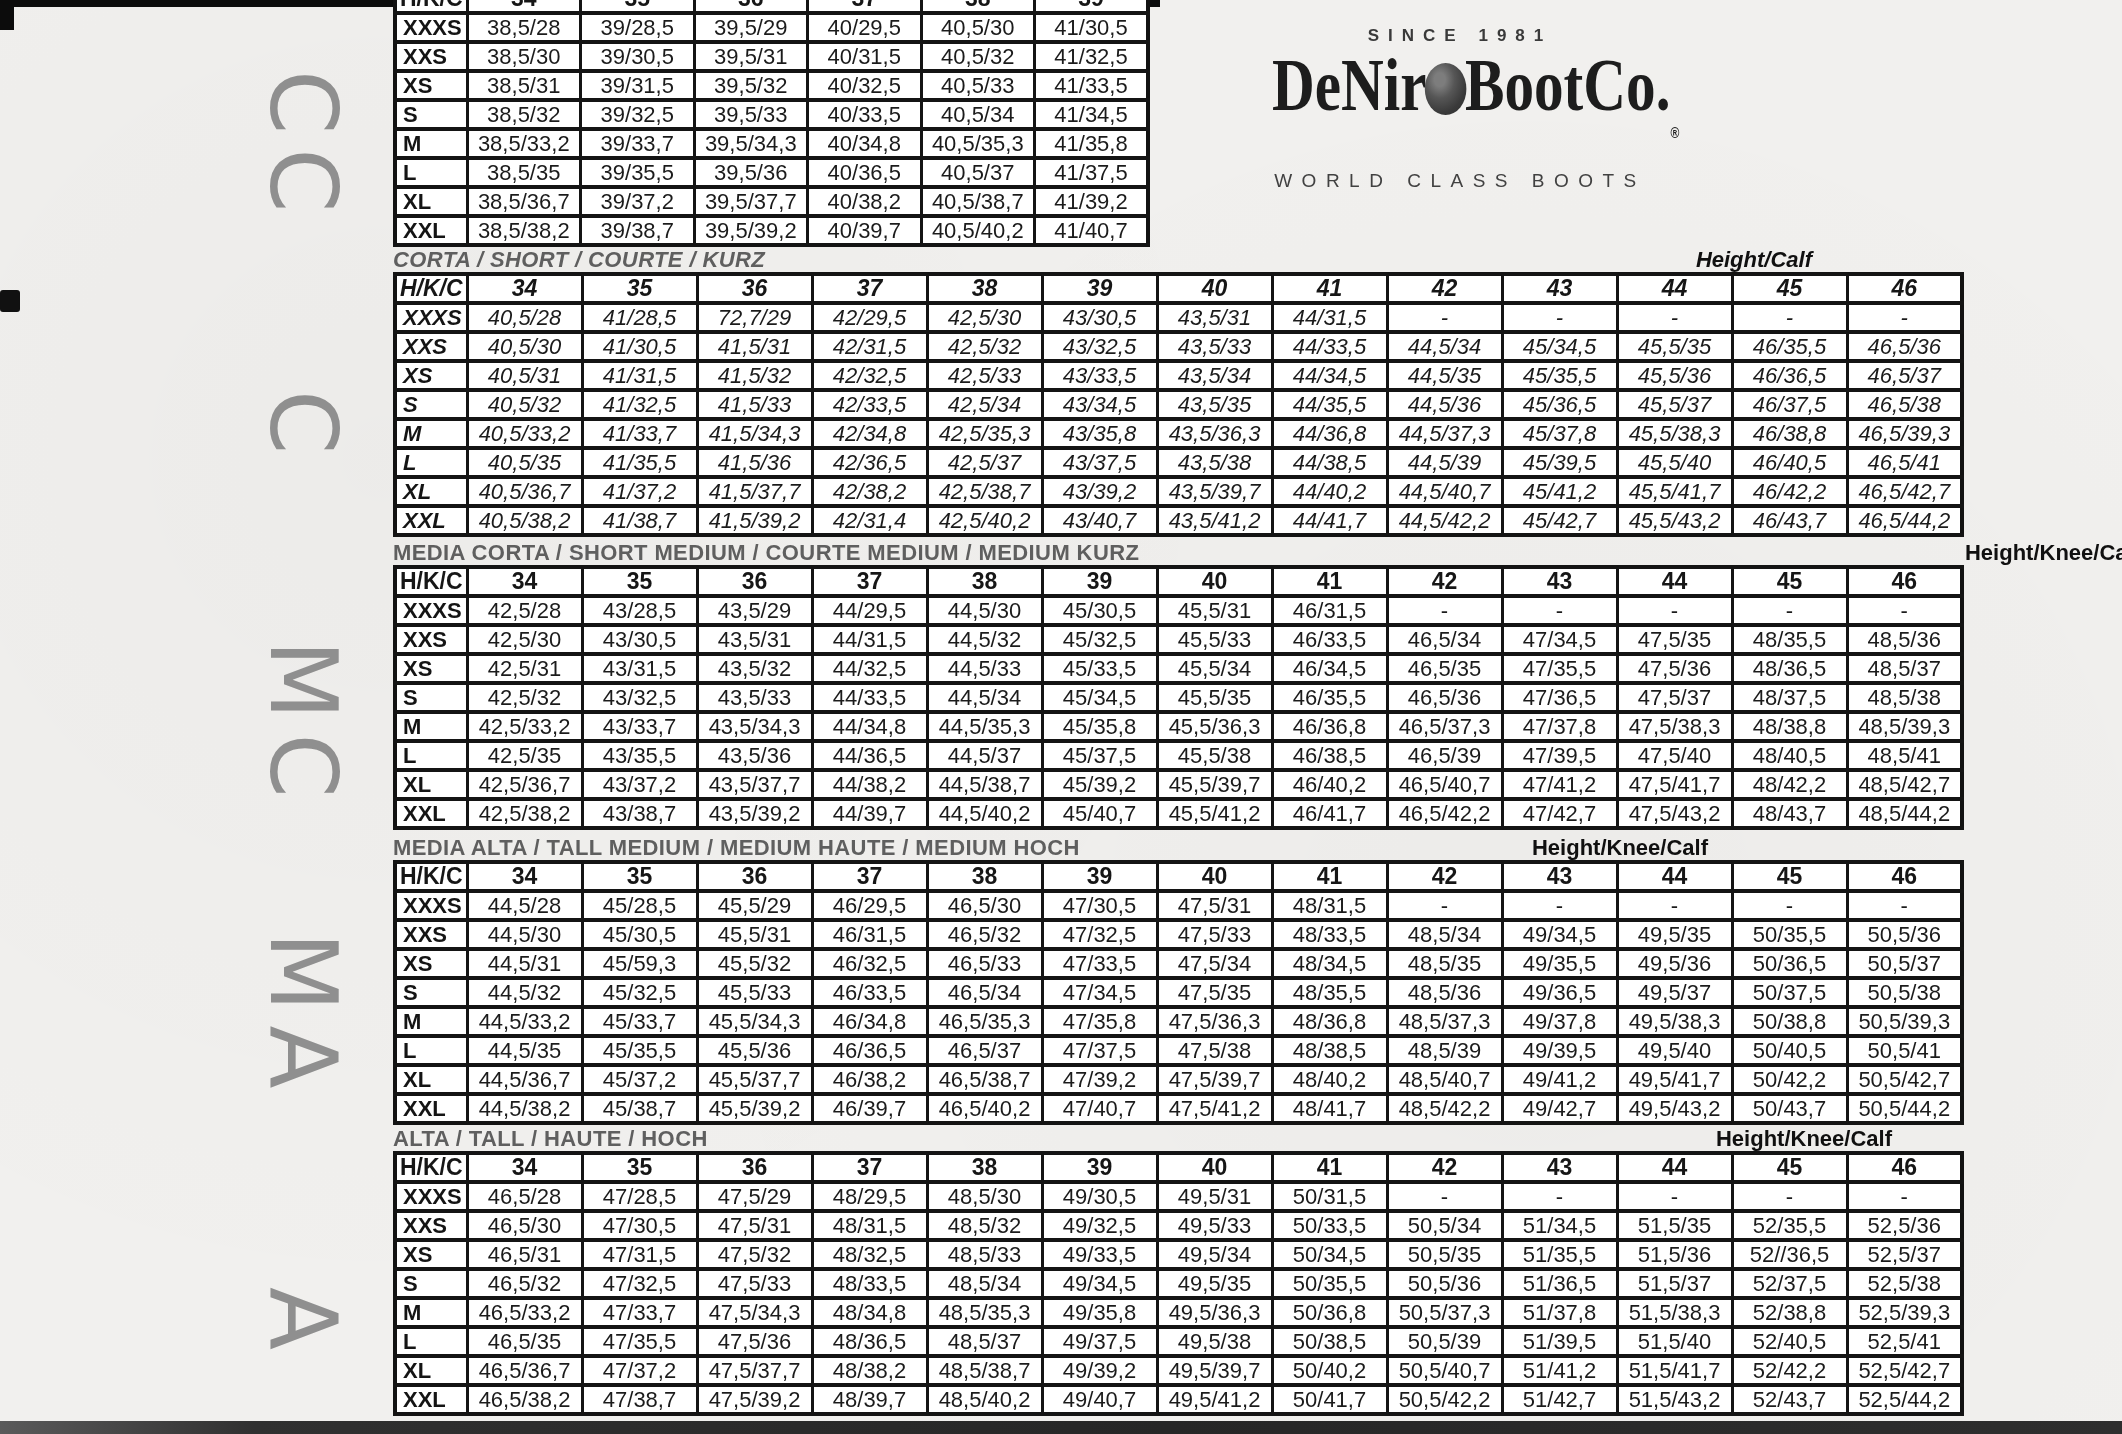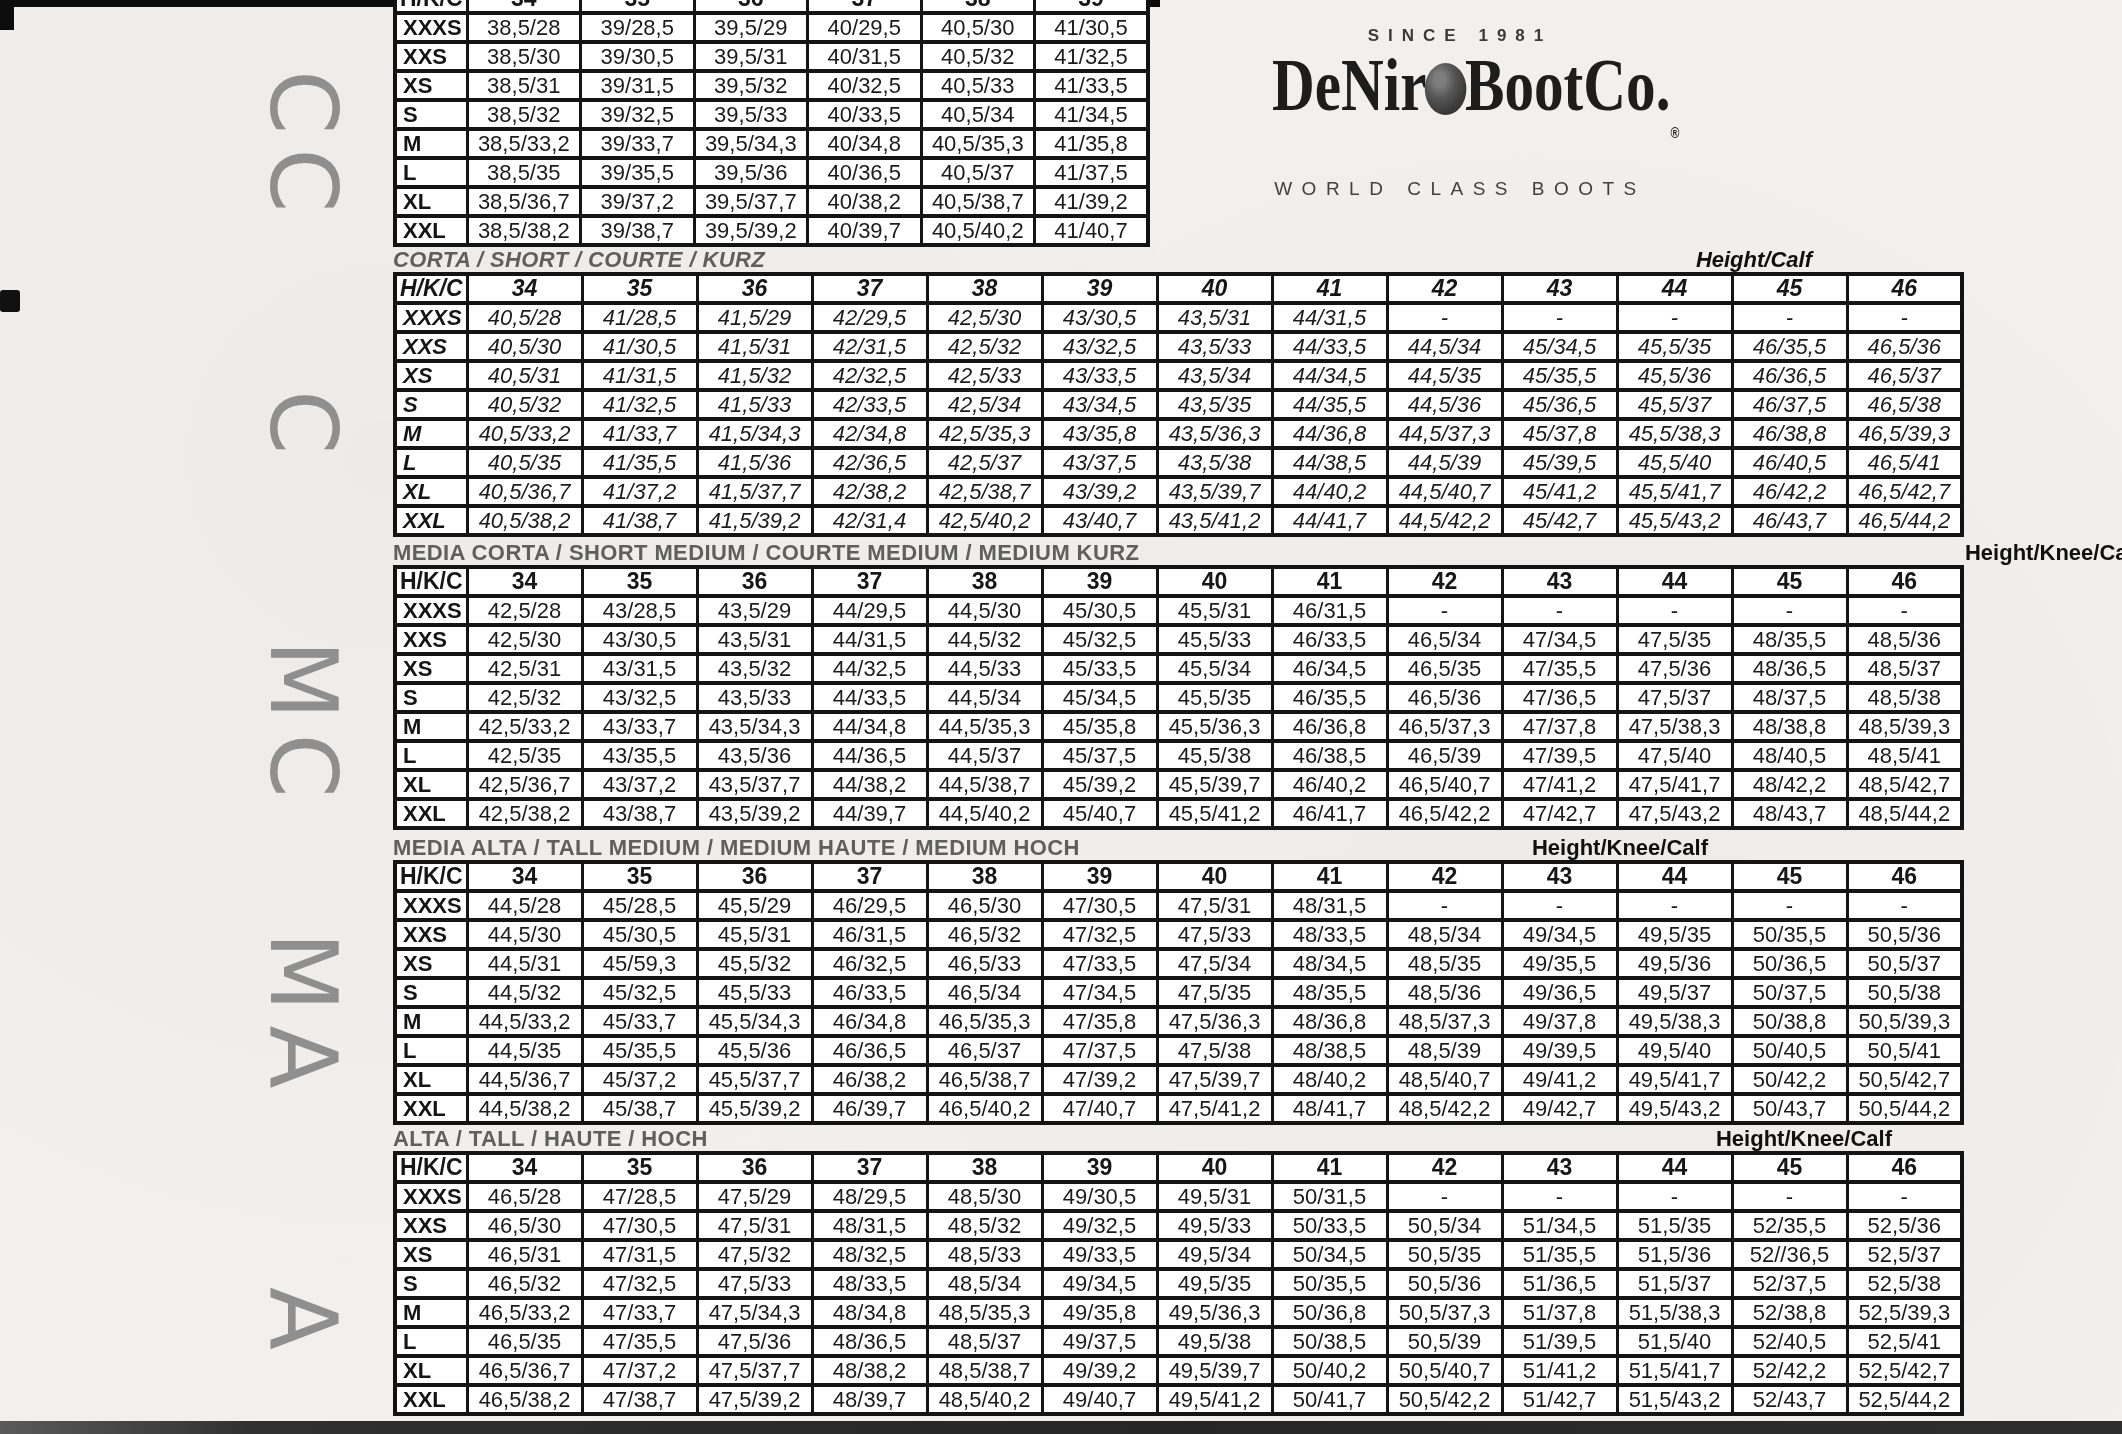--- a/index.html
+++ b/index.html
@@ -29,21 +29,21 @@
   .logo .bname{
     font-family:"Liberation Serif", serif;font-weight:700;font-size:74px;line-height:70px;
     white-space:nowrap;transform:scaleX(0.8);transform-origin:50% 50%;margin-top:4px;color:#1d1d1d;
   }
   .logo .globe{
     display:inline-block;width:52px;height:52px;border-radius:50%;
     background:radial-gradient(circle at 36% 32%, #7d7d7d 0 14%, #565656 38%, #3a3a3a 68%, #2c2c2c 100%);
     position:relative;top:5px;margin:0 -2px;
   }
   .logo .reg{font-size:15px;font-family:"Liberation Sans",sans-serif;vertical-align:-28px;letter-spacing:0;}
-  .logo .tagline{font-size:19px;letter-spacing:9.5px;color:#414141;margin-top:10px;font-weight:400;}
+  .logo .tagline{font-size:19px;letter-spacing:9.5px;color:#414141;margin-top:2px;font-weight:400;}
   
   .tbl-sec{position:absolute;}
   .sec-title{
     height:24px;line-height:24px;font-size:22px;font-weight:700;color:#5f5f5f;
     letter-spacing:0.4px;white-space:nowrap;
   }
   .corner-label{
     position:absolute;top:0;height:24px;line-height:24px;
     font-size:22px;font-weight:700;color:#101010;white-space:nowrap;
   }
@@ -219,21 +219,21 @@
               <th>44</th>
               <th>45</th>
               <th>46</th>
             </tr>
           </thead>
           <tbody>
             <tr>
               <th>XXXS</th>
               <td>40,5/28</td>
               <td>41/28,5</td>
-              <td>41,5/29</td>
+              <td>72,7/29</td>
               <td>42/29,5</td>
               <td>42,5/30</td>
               <td>43/30,5</td>
               <td>43,5/31</td>
               <td>44/31,5</td>
               <td>-</td>
               <td>-</td>
               <td>-</td>
               <td>-</td>
               <td>-</td>

